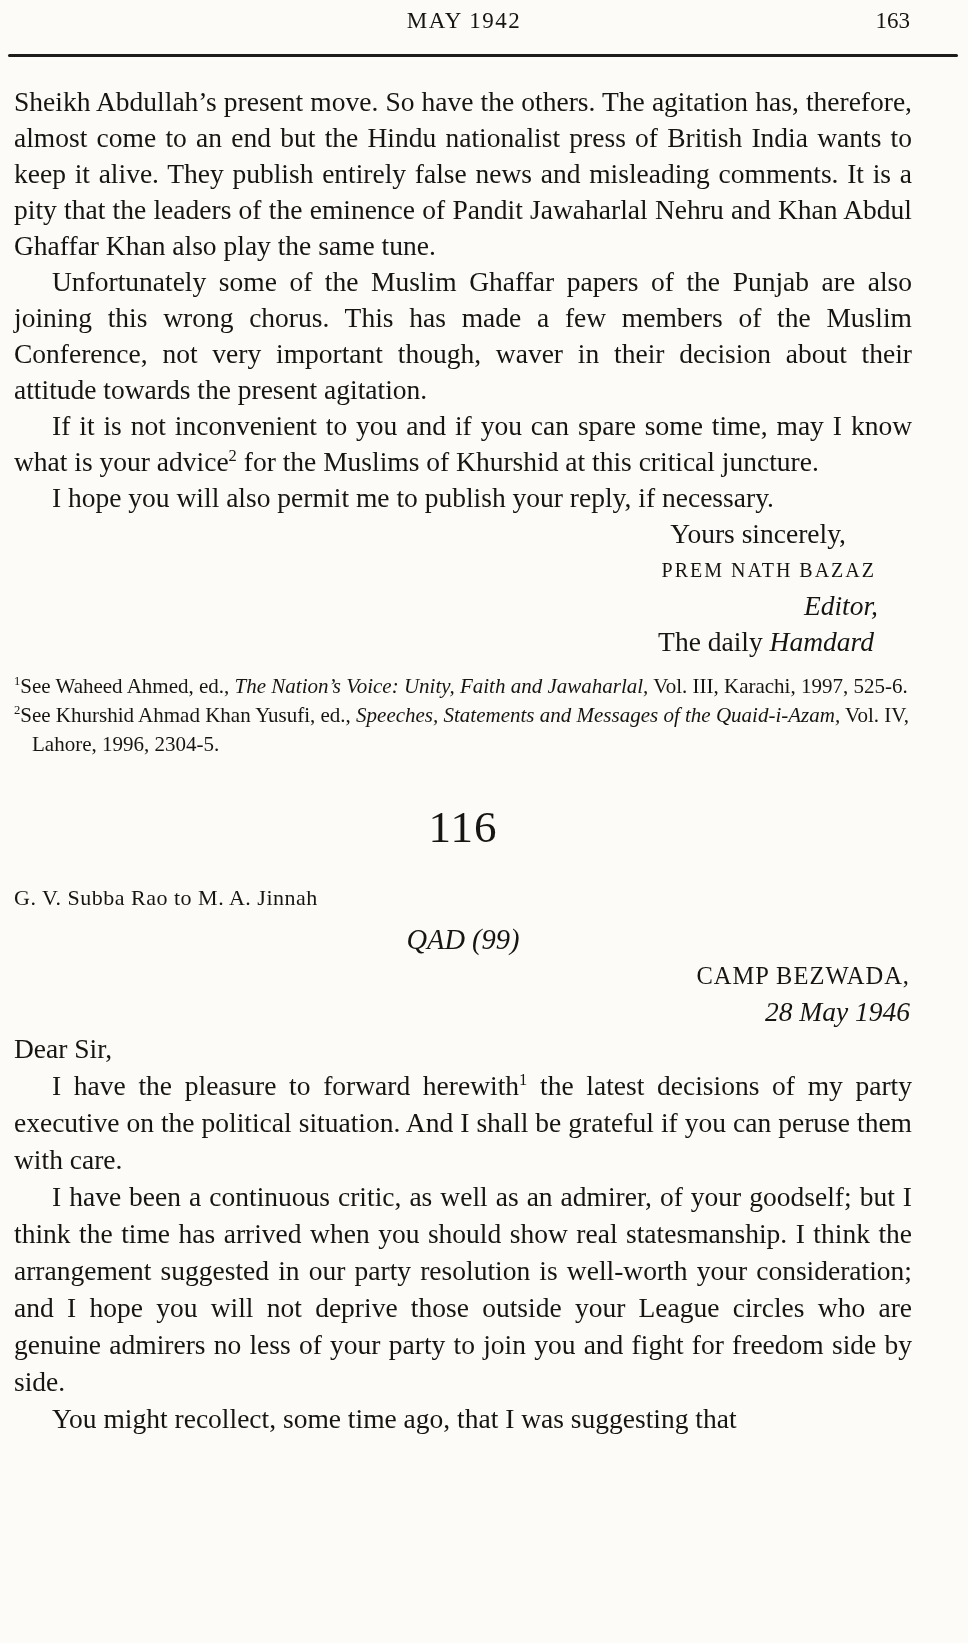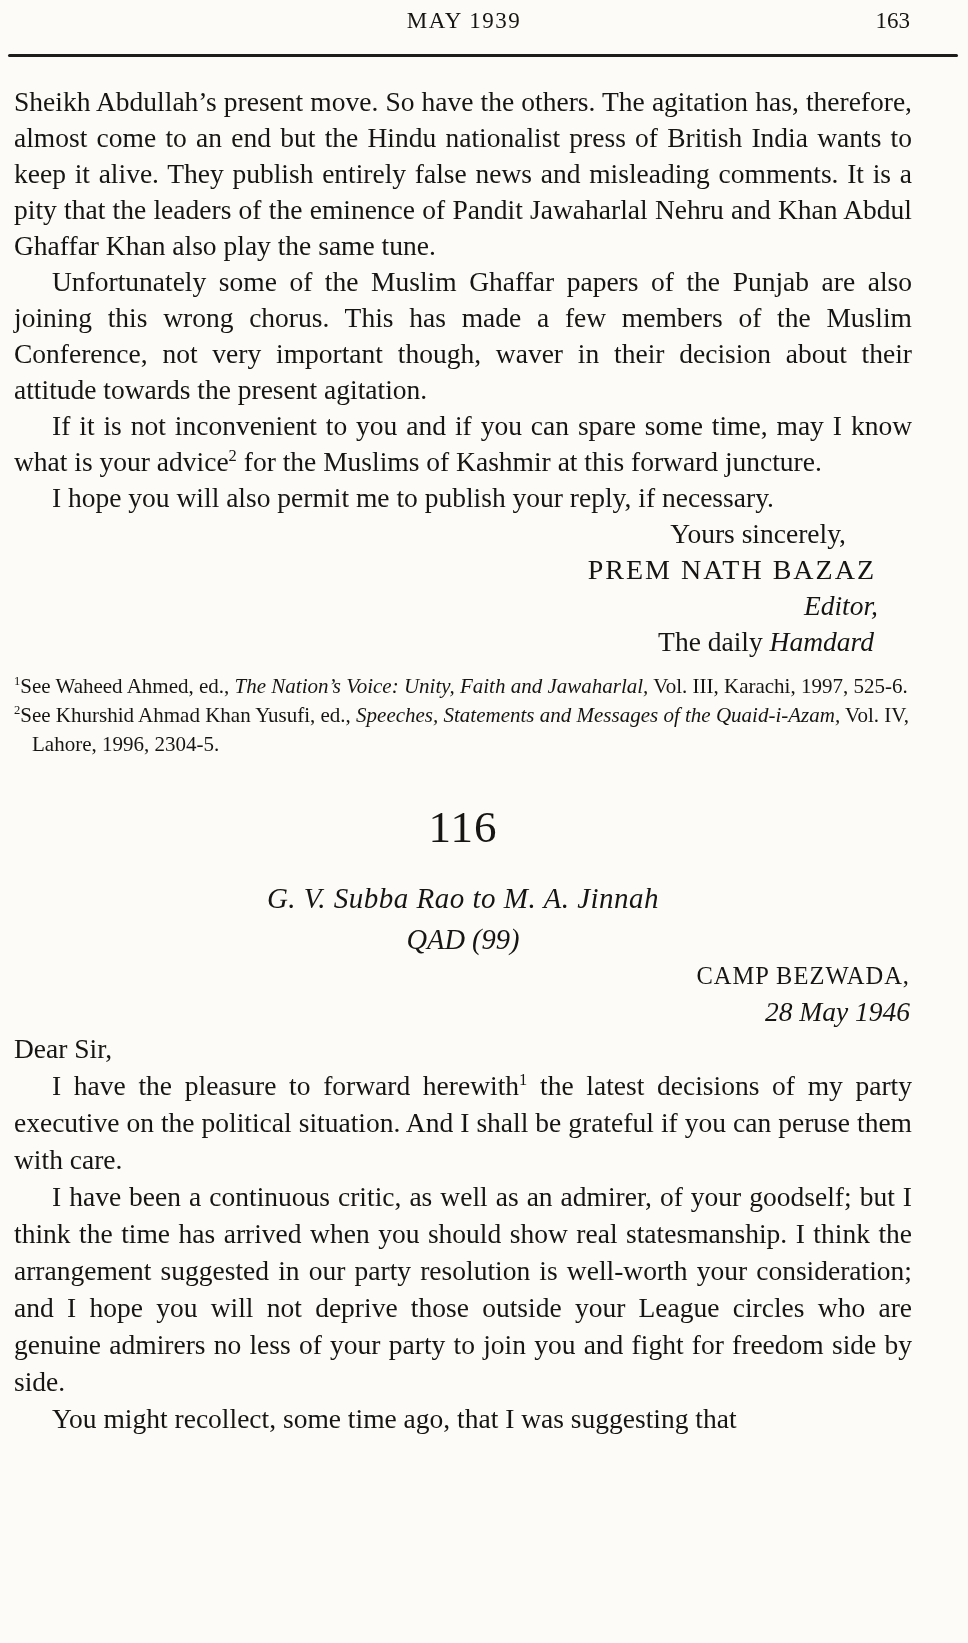--- a/index.html
+++ b/index.html
@@ -30,32 +30,32 @@
   }
   .content {
     position:absolute; top:84px; left:14px; width:898px;
     font-size:27.5px; line-height:36px;
   }
   .para { text-align:justify; }
   .para.indent { text-indent:38px; }
   sup { font-size:0.6em; line-height:0; vertical-align:super; }
   .sig-line { text-align:right; }
   .sig-closing   { padding-right:66px; }
-  .sig-name      { padding-right:36px; font-size:28px; letter-spacing:2px; }
+  .sig-name      { padding-right:36px; font-size:20px; letter-spacing:2px; }
   .sig-role      { padding-right:34px; font-style:italic; }
   .sig-org       { padding-right:38px; }
   .footnotes { margin-top:12px; font-size:21px; line-height:29px; }
   .footnote  { padding-left:18px; text-indent:-18px; }
   .section-number {
     margin-top:40px; text-align:center;
     font-size:45px; line-height:56px; letter-spacing:1px;
   }
   .letter-title {
-    margin-top:24px; text-align:center;
-    font-style:italic; font-size:29px; line-height:38px; letter-spacing:0.5px;
+    margin-top:24px; text-align:left;
+    font-size:22px; line-height:38px; letter-spacing:0.5px;
   }
   .letter-ref {
     margin-top:4px; text-align:center;
     font-style:italic; font-size:28.5px; line-height:38px;
   }
   .place {
     text-align:right;
     font-size:24.5px; line-height:34px; letter-spacing:1px; padding-right:2px;
   }
   .date {
@@ -64,32 +64,32 @@
   }
   .salutation { text-align:left; line-height:37px; }
   .letter-body .para { line-height:37px; }
   i { font-style:italic; }
 </style>
 </head>
 <body>
 
 <div class="page">
 
-  <div class="running-title">MAY 1939</div>
+  <div class="running-title">MAY 1942</div>
 
   <div class="page-number">163</div>
 
   <div class="head-rule"></div>
 
   <div class="content">
 
     <div>
         <p class="para"><span>Sheikh Abdullah’s present move. So have the others. The agitation has, therefore, almost come to an end but the Hindu nationalist press of British India wants to keep it alive. They publish entirely false news and misleading comments. It is a pity that the leaders of the eminence of Pandit Jawaharlal Nehru and Khan Abdul Ghaffar Khan also play the same tune.</span></p>
         <p class="para indent"><span>Unfortunately some of the Muslim Ghaffar papers of the Punjab are also joining this wrong chorus. This has made a few members of the Muslim Conference, not very important though, waver in their decision about their attitude towards the present agitation.</span></p>
-        <p class="para indent"><span>If it is not inconvenient to you and if you can spare some time, may I know what is your advice</span><sup>2</sup><span> for the Muslims of Kashmir at this forward juncture.</span></p>
+        <p class="para indent"><span>If it is not inconvenient to you and if you can spare some time, may I know what is your advice</span><sup>2</sup><span> for the Muslims of Khurshid at this critical juncture.</span></p>
         <p class="para indent"><span>I hope you will also permit me to publish your reply, if necessary.</span></p>
       </div>
 
     <div class="sig-line sig-closing">Yours sincerely,</div>
 
     <div class="sig-line sig-name">PREM NATH BAZAZ</div>
 
     <div class="sig-line sig-role">Editor,</div>
 
     <div class="sig-line sig-org"><span>The daily </span><i>Hamdard</i></div>

